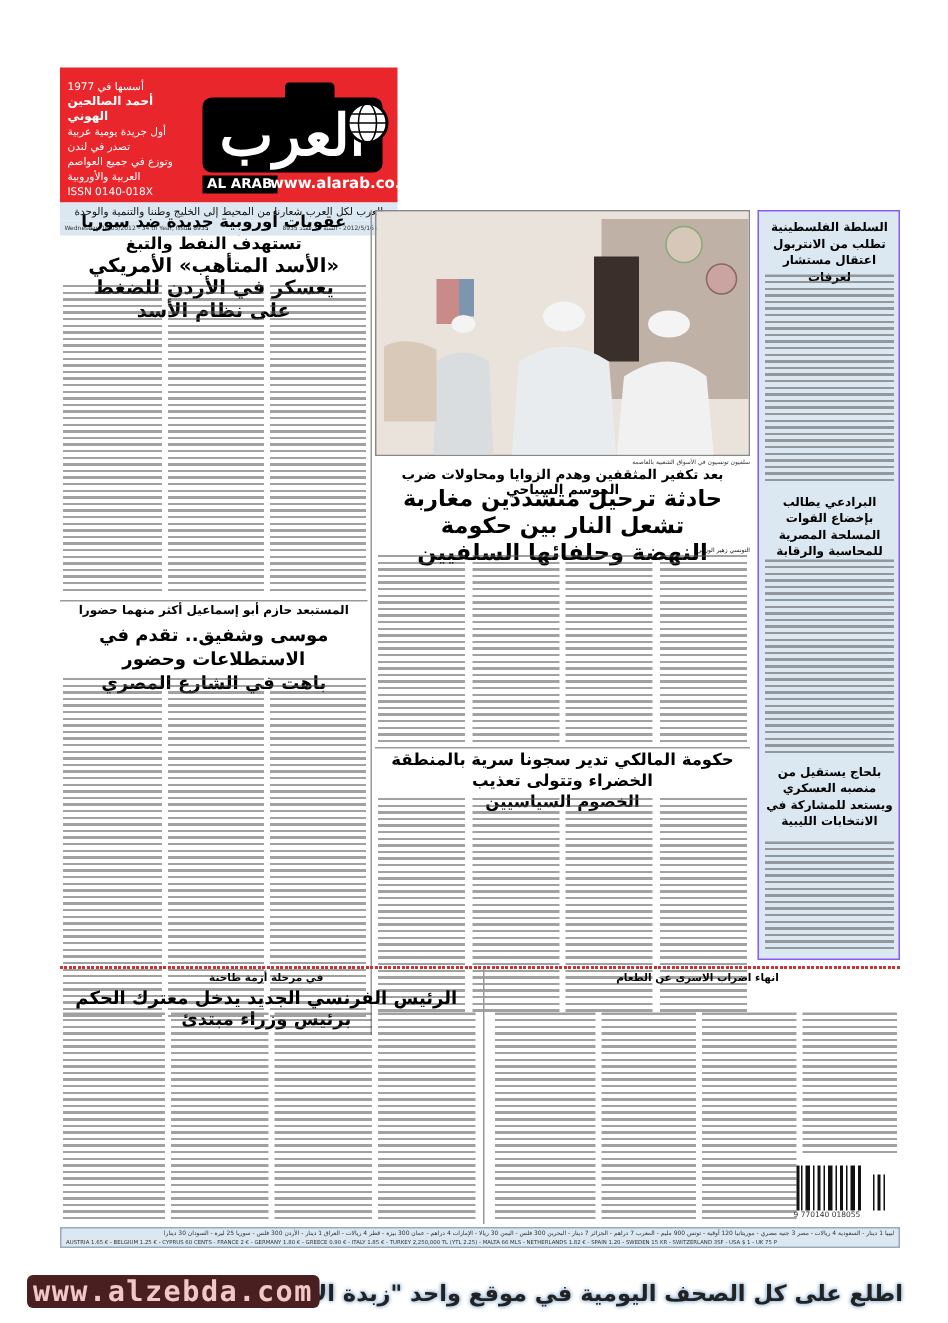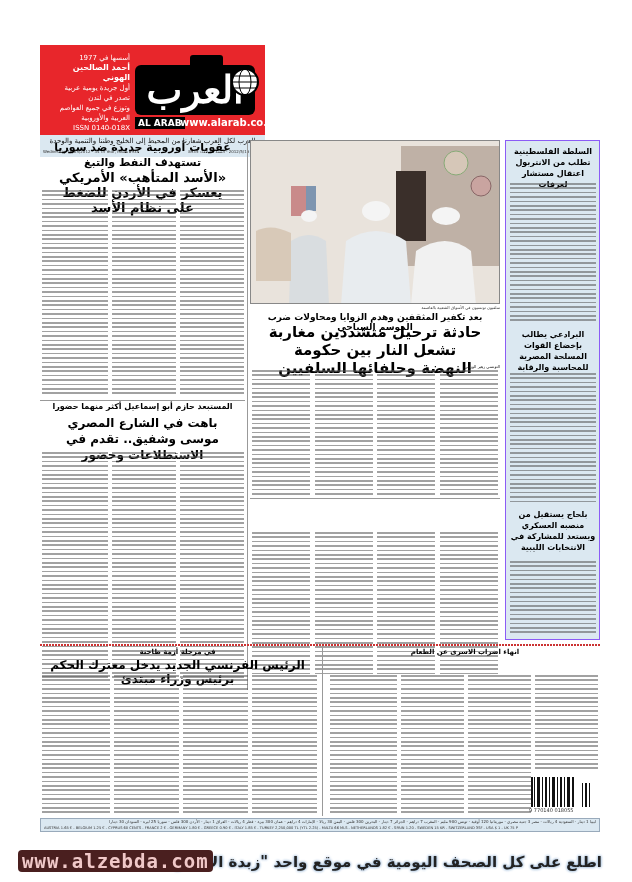--- a/index.html
+++ b/index.html
@@ -6,21 +6,21 @@
   body{width:632px;height:882px;position:relative;overflow:hidden;font-family:"DejaVu Sans",sans-serif;color:#111;}
   .page{position:absolute;left:40px;top:40px;width:560px;height:792px;background:#fff;}
   .abs{position:absolute;}
   .rtl{direction:rtl;text-align:right;}
   
   .mast{left:0;top:5px;width:225px;height:90px;background:#e8262b;}
   .mast-title{position:absolute;left:95px;top:20px;width:120px;height:50px;background:#000;border-radius:6px;color:#fff;font-weight:bold;font-size:38px;line-height:50px;text-align:center;font-family:"DejaVu Serif",serif;}
   .mast-sub{position:absolute;left:150px;top:10px;background:#000;color:#fff;font-size:8px;padding:11px 4px;border-radius:3px;}
   .mast-alarab{position:absolute;left:95px;top:72px;background:#000;color:#fff;font-size:9px;font-weight:bold;padding:1px 3px;}
   .mast-url{position:absolute;left:140px;top:72px;color:#fff;font-size:10px;font-weight:bold;}
-  .mast-founder{position:absolute;left:5px;top:8px;width:85px;color:#fff;font-size:7px;line-height:10px;text-align:right;direction:rtl;}
+  .mast-founder{position:absolute;left:5px;top:8px;width:85px;color:#fff;font-size:7px;line-height:10px;text-align:left;direction:rtl;}
   .mast-founder b{font-size:8px;}
   .slogan{left:0;top:95px;width:225px;height:12px;background:#dbe8f1;font-size:7px;line-height:12px;direction:rtl;text-align:center;}
   .dateline{left:0;top:107px;width:225px;height:10px;background:#dbe8f1;font-size:4px;line-height:10px;color:#333;display:flex;justify-content:space-between;padding:0 3px;box-sizing:border-box;}
   
   .topbox{left:228px;top:5px;width:332px;height:112px;background:#dbe8f1;border:1px solid #9ab;box-sizing:border-box;}
   .topbox-head{position:absolute;right:4px;top:3px;font-size:10px;font-weight:bold;direction:rtl;color:#111;}
   .txtcol{position:absolute;font-size:4px;line-height:5px;color:#333;direction:rtl;text-align:justify;overflow:hidden;}
   .txtfill{background:repeating-linear-gradient(180deg,#555 0,#555 1.6px,transparent 1.6px,transparent 4.4px);opacity:.55;}
   
   .h{direction:rtl;text-align:center;font-weight:bold;color:#000;}
@@ -104,30 +104,34 @@
     <div>حادثة ترحيل متشددين مغاربة تشعل النار بين حكومة</div>
     <div>النهضة وحلفائها السلفيين</div>
   </div>
   <div class="abs rtl" style="left:420px;top:324px;width:40px;font-size:4px">التونسي زهير الوزاني</div>
   <div class="txtcol txtfill" style="left:400px;top:330px;width:58px;height:125px"></div>
   <div class="txtcol txtfill" style="left:337px;top:330px;width:58px;height:125px"></div>
   <div class="txtcol txtfill" style="left:275px;top:330px;width:58px;height:125px"></div>
   <div class="txtcol txtfill" style="left:212px;top:330px;width:58px;height:125px"></div>
   <div class="hline" style="left:210px;top:458px;width:250px"></div>
 
+  <div class="abs h" style="left:210px;top:460px;width:250px;font-size:11px;line-height:14px">
+    <div>حكومة المالكي تدير سجونا سرية بالمنطقة الخضراء وتتولى تعذيب</div>
+    <div>الخصوم السياسيين</div>
+  </div>
   <div class="txtcol txtfill" style="left:400px;top:492px;width:58px;height:145px"></div>
   <div class="txtcol txtfill" style="left:337px;top:492px;width:58px;height:145px"></div>
   <div class="txtcol txtfill" style="left:275px;top:492px;width:58px;height:145px"></div>
   <div class="txtcol txtfill" style="left:212px;top:492px;width:58px;height:145px"></div>
 
   <div class="hline" style="left:0;top:360px;width:205px"></div>
   <div class="abs h" style="left:0;top:362px;width:205px;font-size:8px">المستبعد حازم أبو إسماعيل أكثر منهما حضورا</div>
   <div class="abs h" style="left:0;top:375px;width:205px;font-size:12px;line-height:16px">
+    <div>موسى وشفيق.. تقدم في الاستطلاعات وحضور</div>
     <div>باهت في الشارع المصري</div>
-    <div>موسى وشفيق.. تقدم في الاستطلاعات وحضور</div>
   </div>
   <div class="txtcol txtfill" style="left:140px;top:412px;width:64px;height:228px"></div>
   <div class="txtcol txtfill" style="left:72px;top:412px;width:64px;height:228px"></div>
   <div class="txtcol txtfill" style="left:2px;top:412px;width:66px;height:228px"></div>
 
   <div class="abs sidebox">
     <div class="abs h" style="left:3px;top:5px;width:88px;font-size:8px;line-height:11px">السلطة الفلسطينية تطلب من الانتربول اعتقال مستشار لعرفات</div>
     <div class="txtcol txtfill" style="left:4px;top:42px;width:86px;height:140px"></div>
     <div class="abs h" style="left:3px;top:188px;width:88px;font-size:8px;line-height:11px">البرادعي يطالب بإخضاع القوات المسلحة المصرية للمحاسبة والرقابة</div>
     <div class="txtcol txtfill" style="left:4px;top:232px;width:86px;height:130px"></div>

